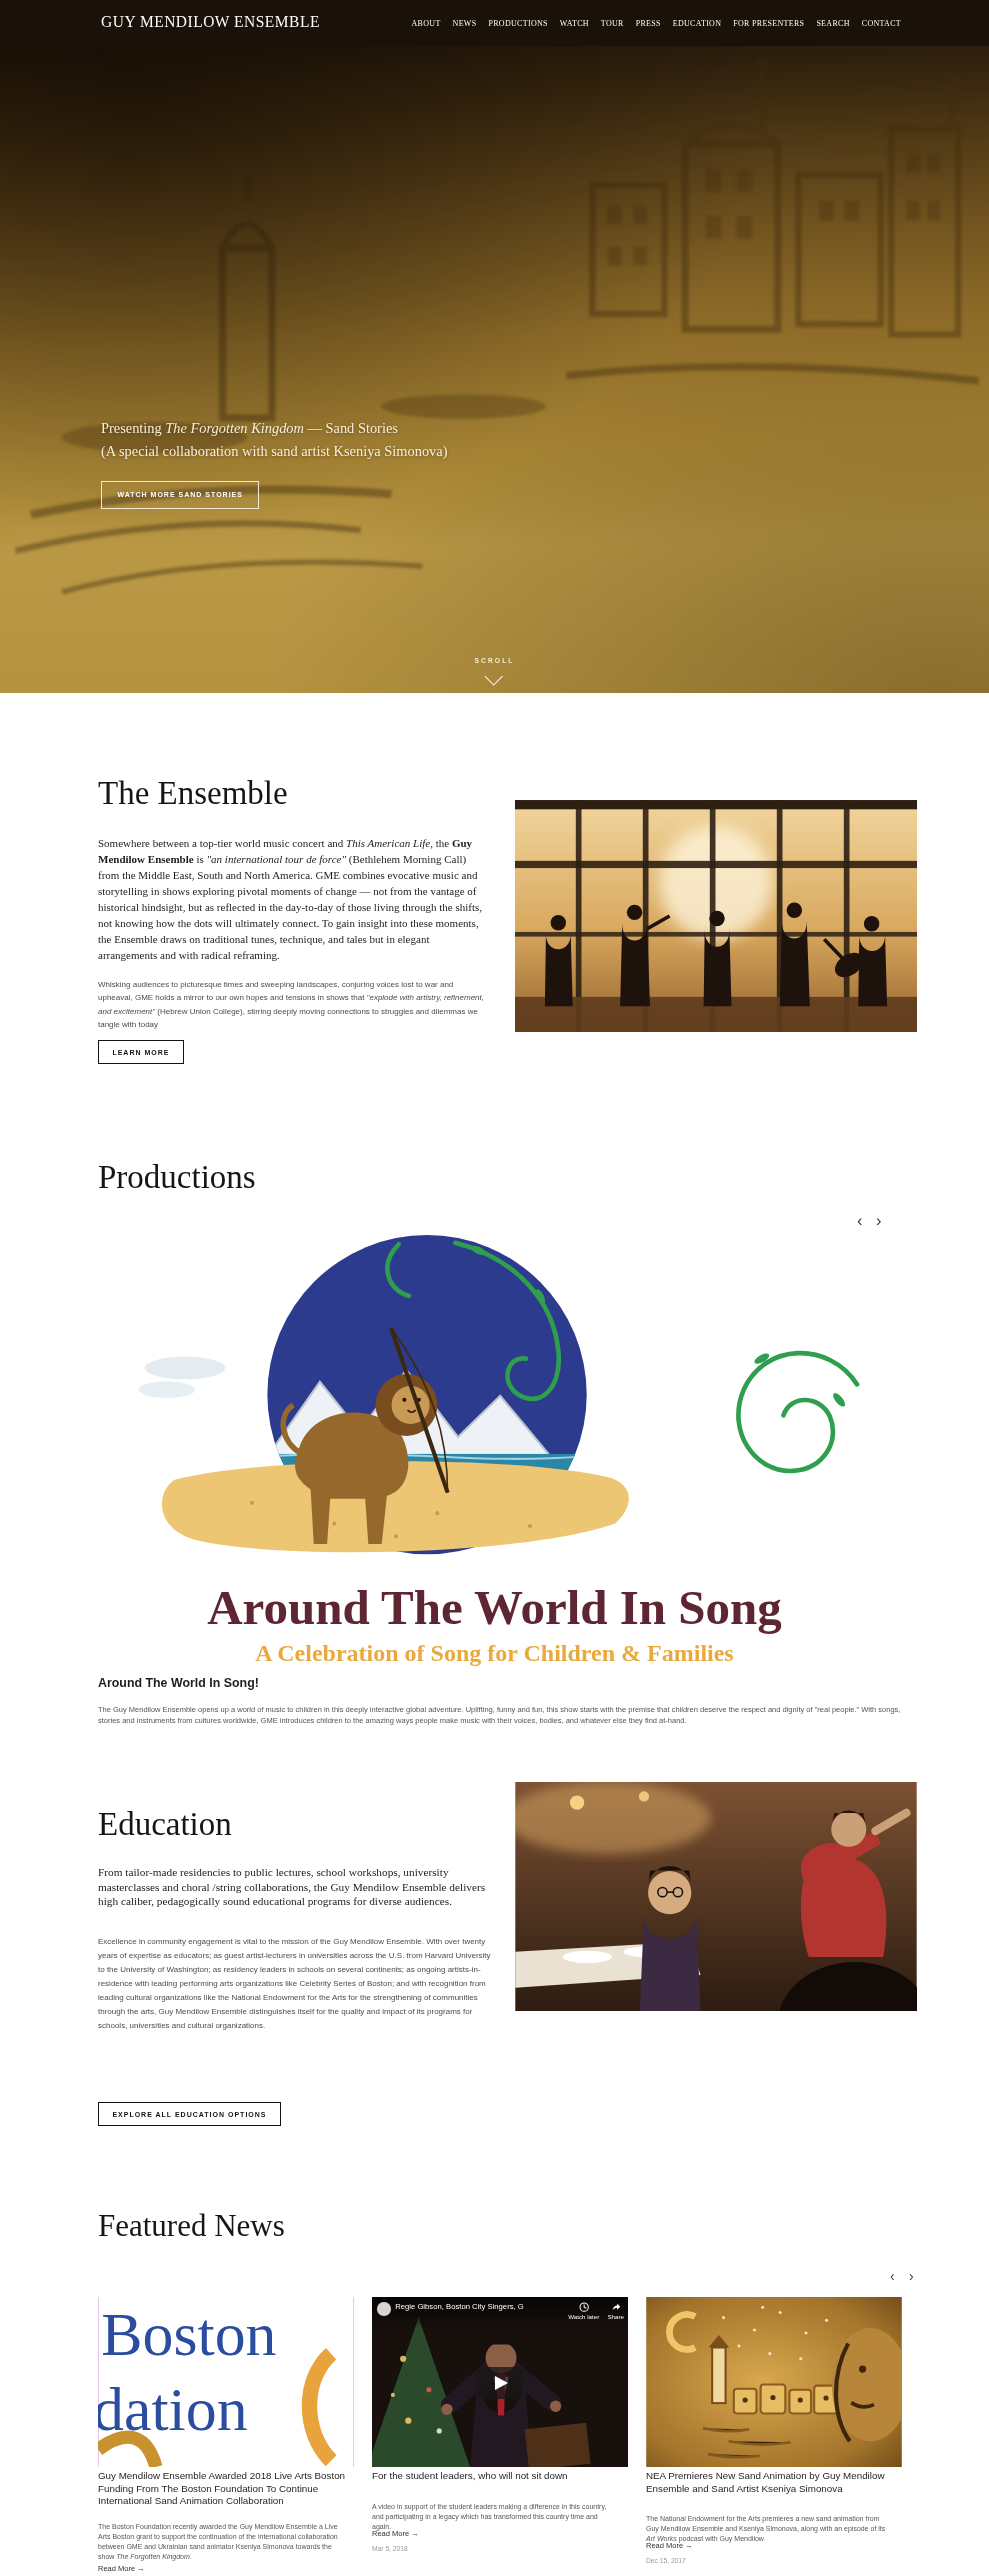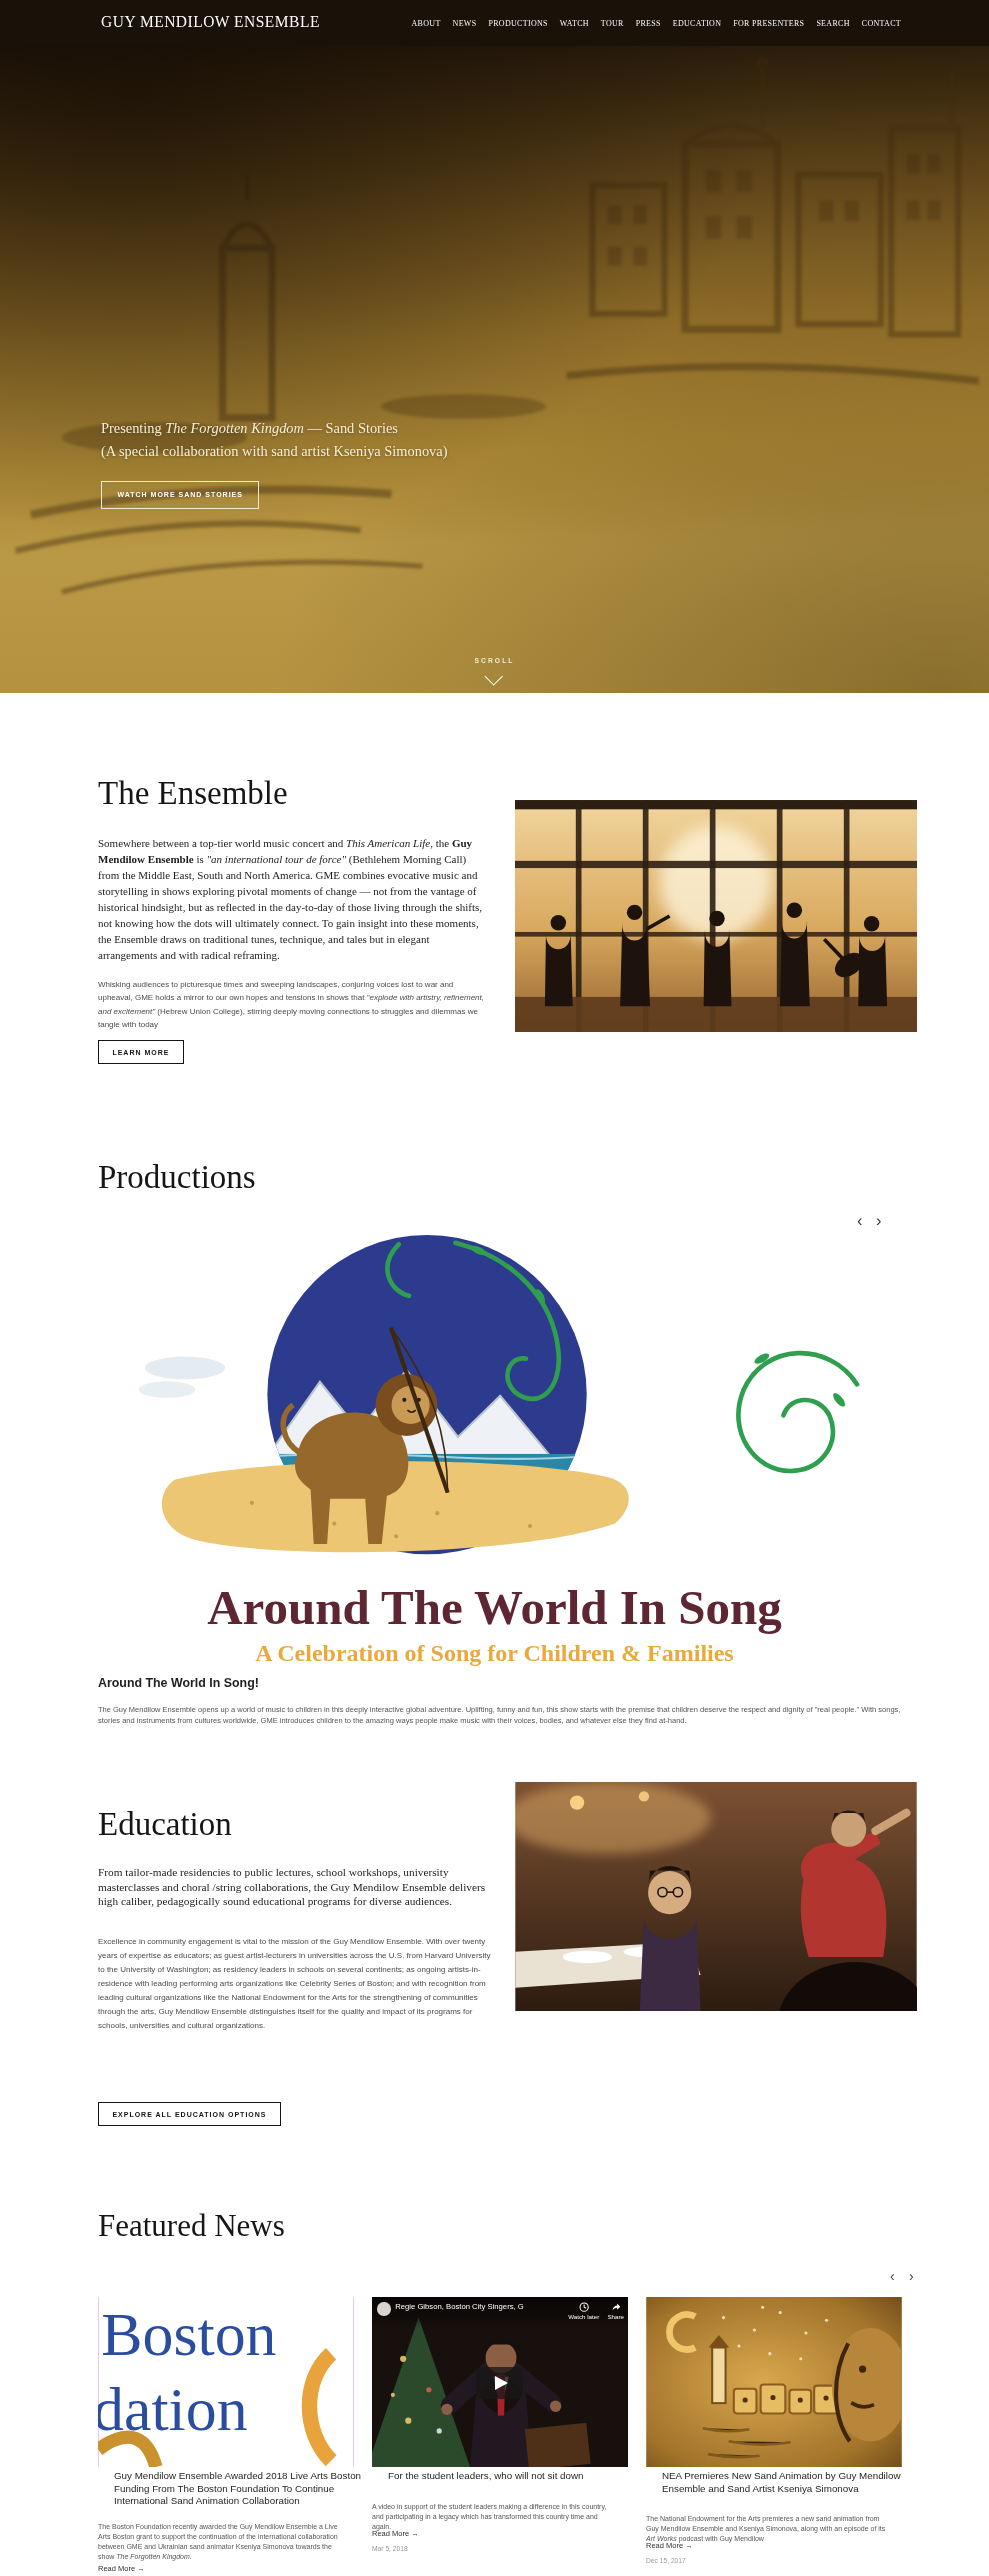--- a/index.html
+++ b/index.html
@@ -40,21 +40,21 @@
   #artwork{left:118px;top:1235px;}
   #artwork-title{left:98px;top:1579px;width:793px;text-align:center;font-family:"Liberation Serif",serif;font-weight:700;font-size:49px;color:#5e2632;white-space:nowrap;}
   #artwork-subtitle{left:98px;top:1640px;width:793px;text-align:center;font-family:"Liberation Serif",serif;font-weight:700;font-size:24px;color:#e9a93c;white-space:nowrap;}
   #prod-caption{left:98px;top:1676px;font-size:12.4px;font-weight:700;color:#1f1f1f;}
   #prod-desc{left:98px;top:1704px;width:814px;font-size:7.5px;line-height:11px;color:#555;}
   #edu-lead{left:98px;top:1854px;width:398px;font-family:"Liberation Serif",serif;font-size:11.3px;line-height:14.4px;color:#1c1c1c;}
   #edu-body{left:98px;top:1927px;width:401px;font-size:8px;line-height:14px;color:#4c4c4c;}
   
   .card-img{position:absolute;top:2297px;width:256px;height:170px;overflow:hidden;background:#eee;}
   #c1-img{left:98px;background:#a21caf;} #c2-img{left:372px;background:#110c0a;} #c3-img{left:646px;}
-  .card-title{position:absolute;top:2470px;width:248px;font-size:9.8px;line-height:12.6px;color:#1f1f1f;margin-left:16px;}
+  .card-title{position:absolute;top:2470px;width:248px;font-size:9.8px;line-height:12.6px;color:#1f1f1f;}
   #c1-t{left:98px;} #c2-t{left:372px;} #c3-t{left:646px;}
   .card-body{position:absolute;width:243px;font-size:7px;line-height:10px;color:#565656;}
   #c1-b{left:98px;top:2515px;} #c2-b{left:372px;top:2495px;} #c3-b{left:646px;top:2507px;}
   .read-more{position:absolute;font-size:7.5px;color:#303030;text-decoration:none;}
   #c1-r{left:98px;top:2564px;} #c2-r{left:372px;top:2529px;} #c3-r{left:646px;top:2541px;}
   .card-date{position:absolute;font-size:6.7px;color:#9a9a9a;} #c2-d{left:372px;top:2545px;} #c3-d{left:646px;top:2557px;}
   
   #yt-top{position:absolute;left:0;top:0;width:256px;height:32px;background:linear-gradient(180deg,rgba(0,0,0,.72),rgba(0,0,0,0));display:flex;align-items:flex-start;padding:5.2px 4.1px 0 5.2px;box-sizing:border-box;color:#fff;gap:4.6px;}
   #yt-avatar{width:13.4px;height:13.4px;border-radius:50%;background:#d8d4cf;flex:0 0 auto;}
   #yt-title{font-size:7.7px;color:#fff;white-space:nowrap;overflow:hidden;max-width:129px;}

